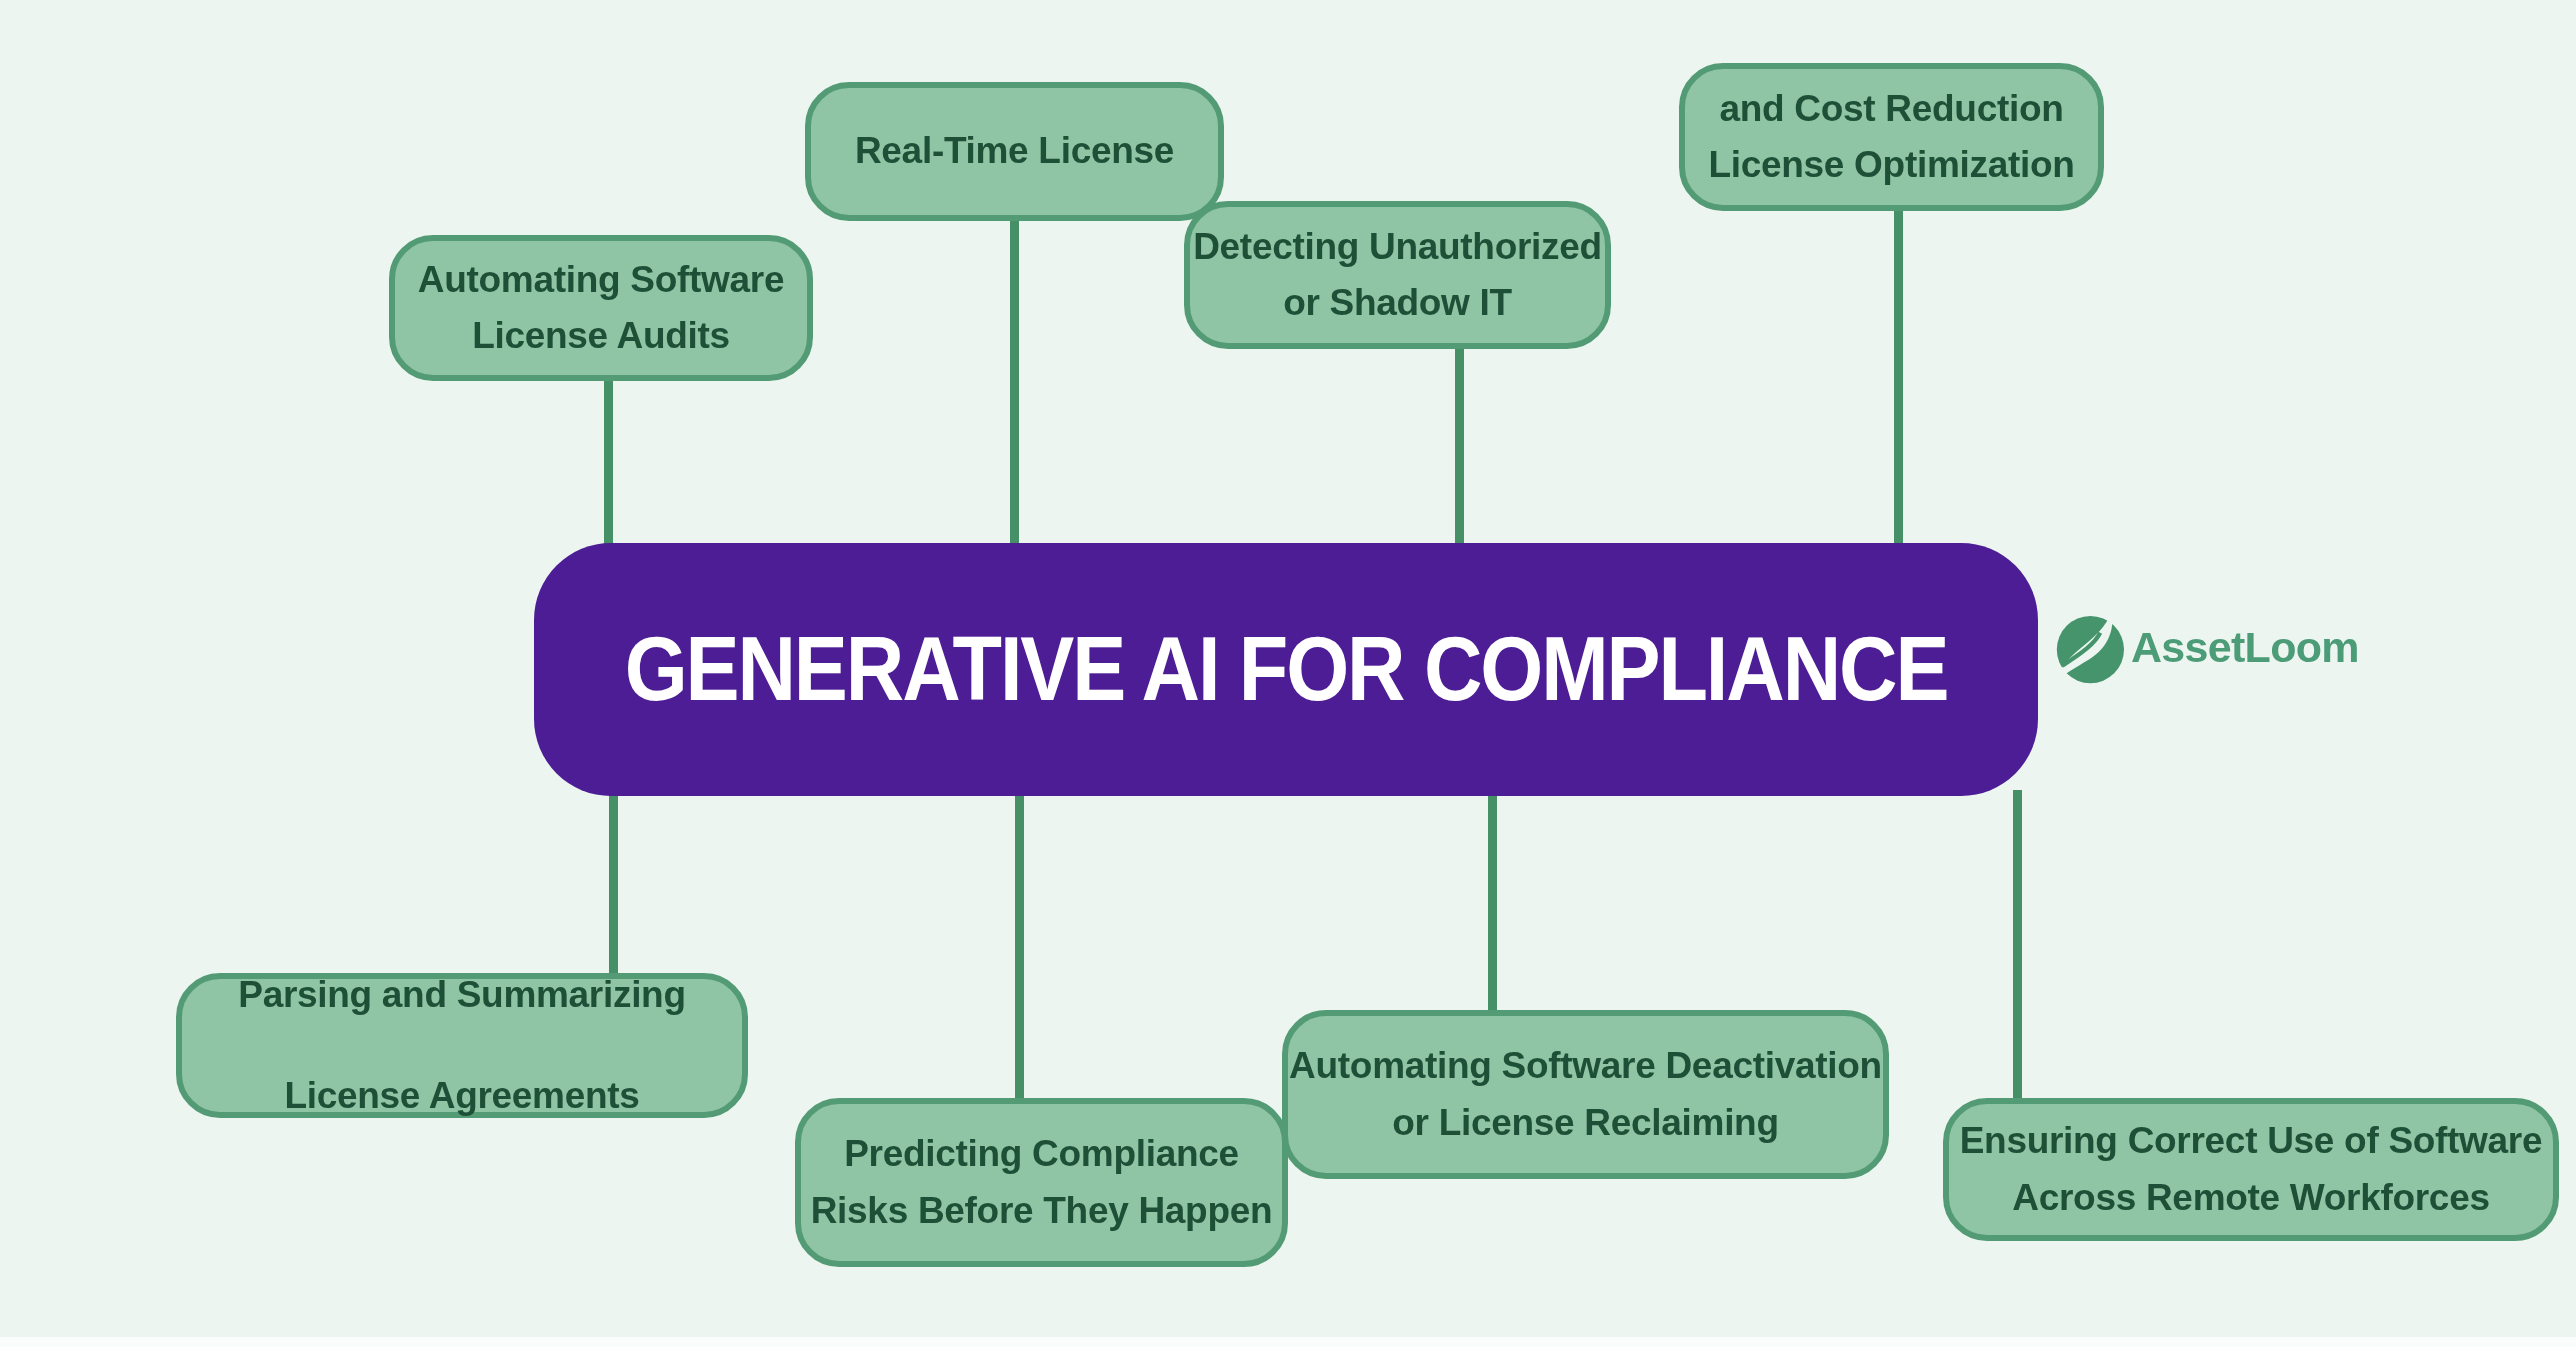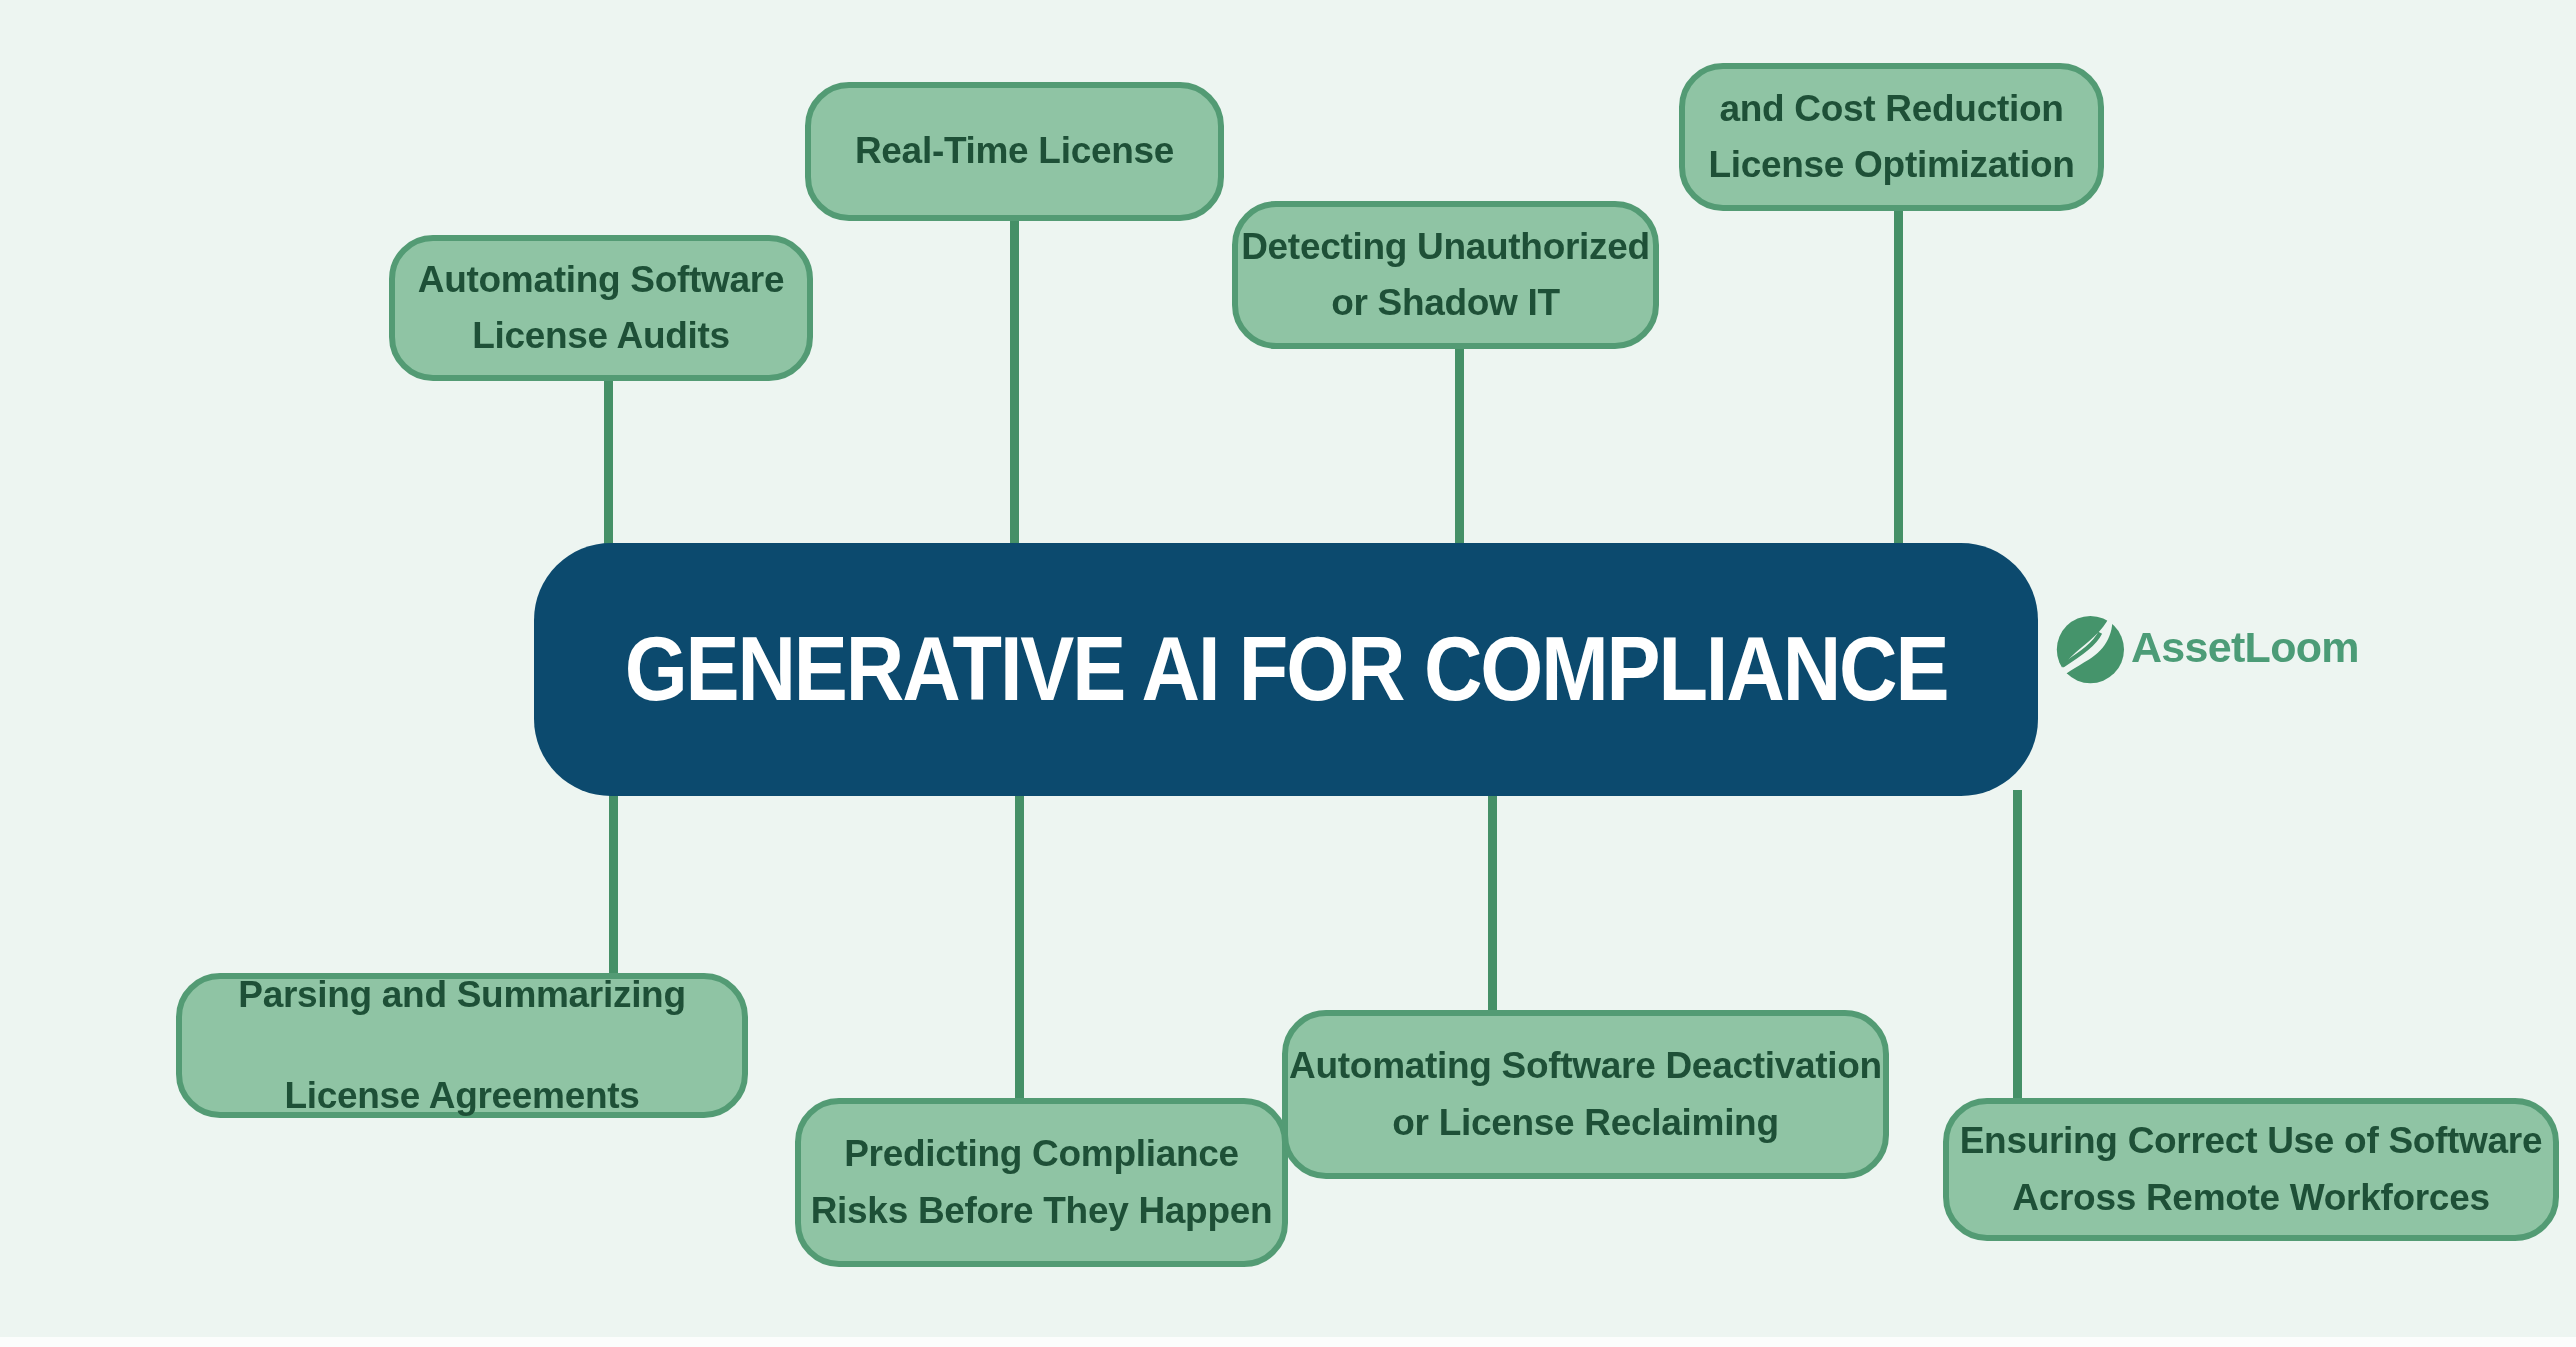--- a/index.html
+++ b/index.html
@@ -47,21 +47,21 @@
     font-size: 37px;
     letter-spacing: -0.3px;
     line-height: 1.52;
   }
   .node span { display: block; white-space: nowrap; }
   .center-box {
     position: absolute;
     z-index: 2;
     left: 534px; top: 543px;
     width: 1504px; height: 253px;
-    background: #0c4a6e;
+    background: #4c1d95;
     border-radius: 77px;
     display: flex;
     align-items: center;
     justify-content: center;
   }
   .center-title {
     color: #ffffff;
     font-size: 81px;
     font-weight: bold;
     letter-spacing: -2.1px;
@@ -99,21 +99,21 @@
 
   <div class="node" style="left:389px; top:235px; width:424px; height:146px;">
     <span>Automating Software</span>
     <span>License Audits</span>
   </div>
 
   <div class="node" style="left:805px; top:82px; width:419px; height:139px;">
     <span>Real-Time License</span>
   </div>
 
-  <div class="node" style="left:1232px; top:201px; width:427px; height:148px;">
+  <div class="node" style="left:1184px; top:201px; width:427px; height:148px;">
     <span>Detecting Unauthorized</span>
     <span>or Shadow IT</span>
   </div>
 
   <div class="node" style="left:1679px; top:63px; width:425px; height:148px;">
     <span>and Cost Reduction</span>
     <span>License Optimization</span>
   </div>
 
   <div class="center-box">

